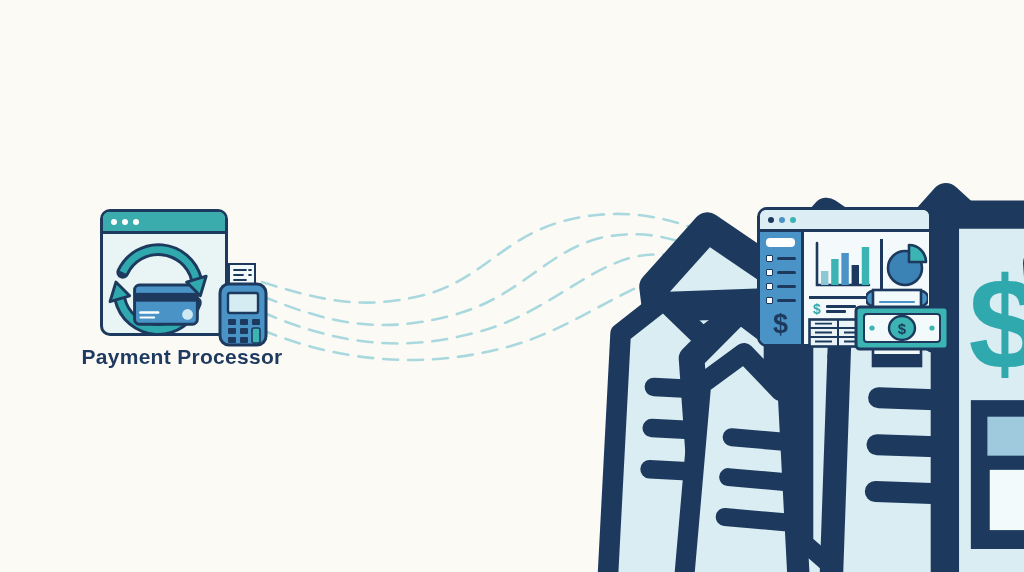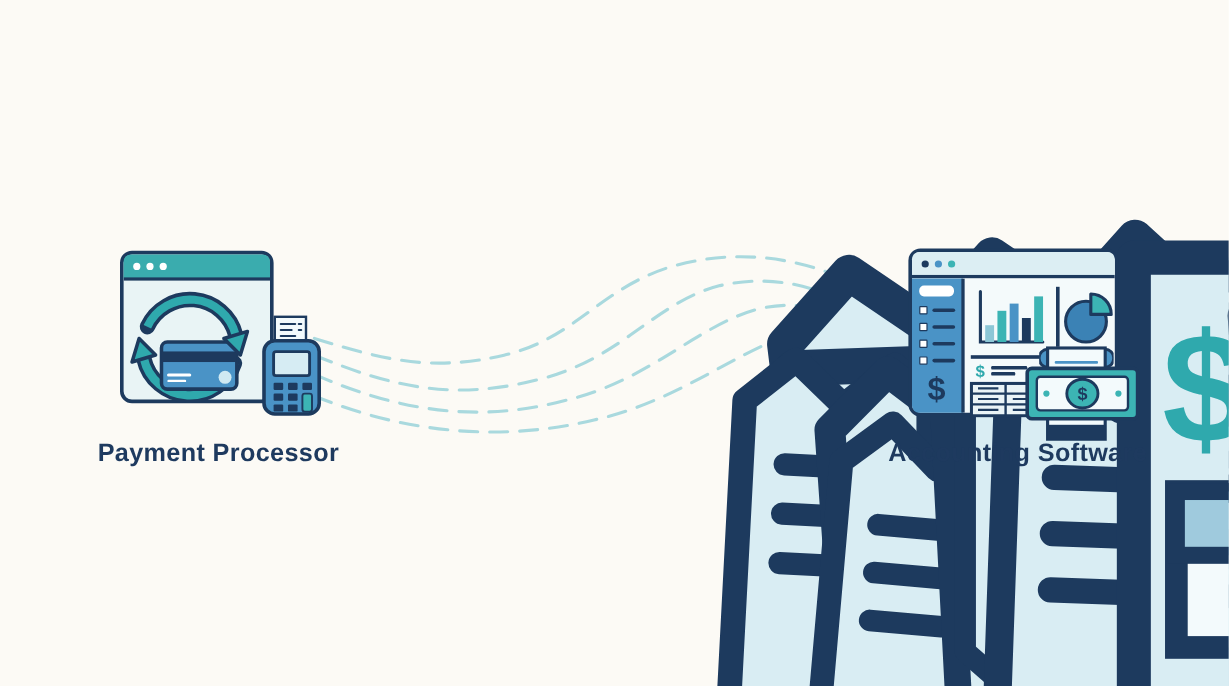--- a/index.html
+++ b/index.html
@@ -47,21 +47,21 @@
   .acc-hdiv{position:absolute;left:5px;top:64px;width:116px;height:2.5px;background:var(--navy);}
   .acc-ds{position:absolute;left:9px;top:69px;color:var(--teal);font-size:14px;font-weight:bold;}
   .acc-line{position:absolute;height:2.5px;background:var(--navy);border-radius:1px;}
   .acc-line.l1{left:22px;top:73px;width:30px;}
   .acc-line.l2{left:22px;top:78px;width:20px;}
   .acc-table{position:absolute;left:4px;top:86px;width:118px;height:30px;}
   .scroll-svg{position:absolute;left:866px;top:288px;width:62px;height:86px;z-index:4;}
   .banknote-svg{position:absolute;left:854px;top:305px;width:96px;height:46px;z-index:5;}
   .label{position:absolute;color:var(--label);font-size:21px;font-weight:600;
     letter-spacing:.3px;text-align:center;width:260px;z-index:2;}
-  .label-left{left:52px;top:366px;}
+  .label-left{left:52px;top:345px;}
   .label-right{left:718px;top:366px;}
 </style>
 </head>
 <body>
 
 <div class="canvas">
 
   <svg class="flow-svg" viewBox="0 0 1024 572" xmlns="http://www.w3.org/2000/svg" xmlns:xlink="http://www.w3.org/1999/xlink">
     <defs>
       <marker id="arrowhead" markerWidth="20" markerHeight="18" refX="12" refY="7" orient="auto" markerUnits="userSpaceOnUse">
@@ -236,14 +236,13 @@
 
   <svg class="banknote-svg" viewBox="0 0 96 46">
     <rect x="2" y="2" width="92" height="42" rx="4" class="f-tealb s-navy" stroke-width="3"></rect>
     <rect x="10" y="9" width="76" height="28" rx="3" class="f-paper s-navy" stroke-width="2"></rect>
     <ellipse cx="48" cy="23" rx="13" ry="12" class="f-tealb s-navy" stroke-width="2.4"></ellipse>
     <text x="48" y="28.5" text-anchor="middle" font-size="15" font-weight="bold" class="f-navy">$</text>
     <circle cx="18" cy="23" r="2.6" class="f-tealb"></circle>
     <circle cx="78" cy="23" r="2.6" class="f-tealb"></circle>
   </svg>
 
-  <div class="label label-right">Accounting Software</div>
 </div>
 
 </body></html>

